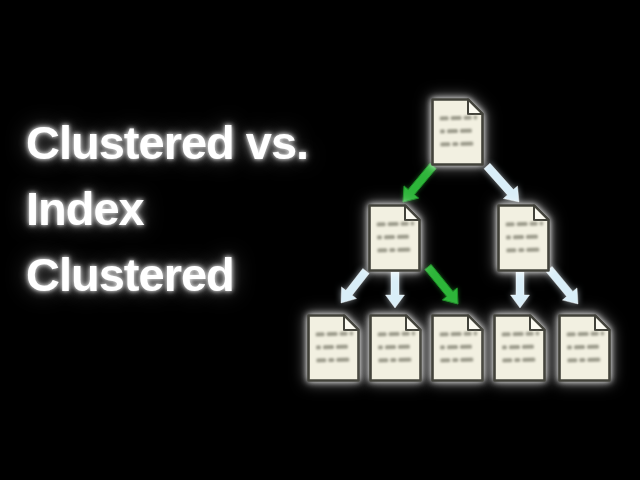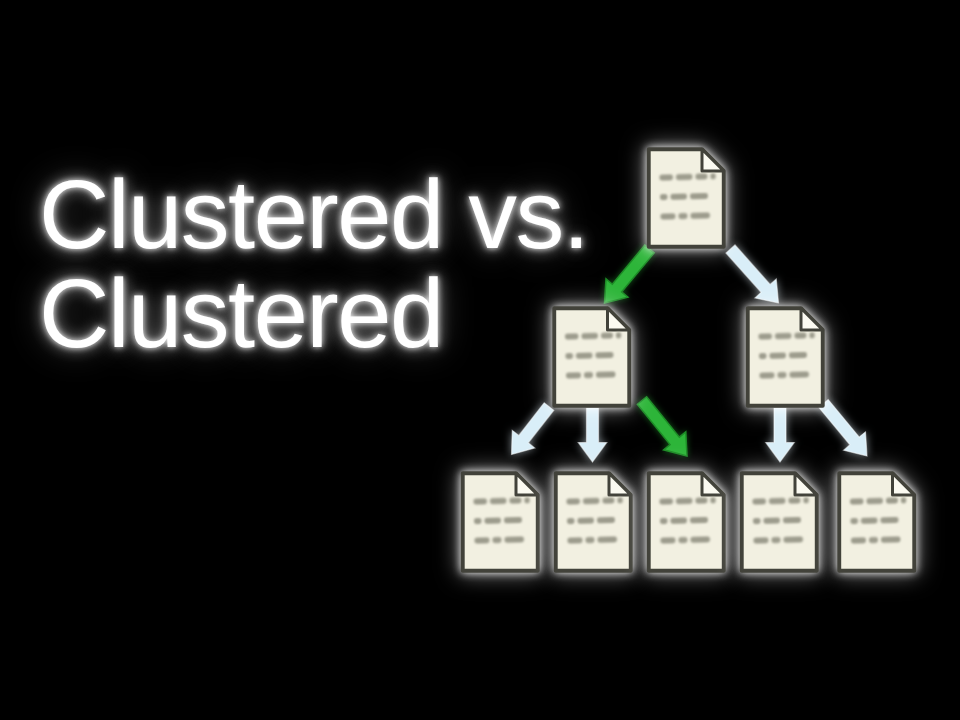--- a/index.html
+++ b/index.html
@@ -7,23 +7,23 @@
     position:relative;
     width:640px;height:480px;
     background:var(--bg,#000);
     overflow:hidden;
     font-family:"Liberation Sans", sans-serif;
   }
   .title-block{
     position:absolute;
     left:26px;top:110px;
     color:var(--title-color,#fff);
-    font-size:65px;
+    font-size:47px;
     line-height:66px;
-    font-weight:400;
+    font-weight:700;
     letter-spacing:-1px;
     text-shadow:
       0 0 4px rgba(255,255,255,0.95),
       0 0 10px rgba(255,255,255,0.60),
       0 0 22px rgba(255,255,255,0.35);
     white-space:nowrap;
   }
   svg.diagram{position:absolute;left:0;top:0;}
   .doc-node{
     filter:drop-shadow(0 0 3px rgba(255,255,255,0.95)) drop-shadow(0 0 7px rgba(255,255,255,0.5));
@@ -41,20 +41,21 @@
     filter:drop-shadow(0 0 2px rgba(45,181,57,0.45));
   }
 </style>
 </head>
 <body>
 
 <div class="stage" style="--bg: #000000; --title-color: #ffffff; --arrow-green: #2db539; --arrow-blue: #d9eef8; --paper: #f2f0e1; --paper-fold: #fbfaf1; --paper-border: #42423a; --paper-text: #9d9c8d;">
 
   <div class="title-block">
     <div class="title-line">Clustered vs.</div>
+    <div class="title-line">Index</div>
     <div class="title-line">Clustered</div>
   </div>
 
   <svg class="diagram" id="diagram" width="640" height="480" viewBox="0 0 640 480">
     <defs>
       <filter id="softblur" x="-30%" y="-30%" width="160%" height="160%">
         <feGaussianBlur stdDeviation="0.8"></feGaussianBlur>
       </filter>
       <symbol id="doc-page" viewBox="0 0 55 70">
         <path d="M2.5 2.5 H38 L52.5 17 V67.5 H2.5 Z" style="fill:var(--paper);stroke:var(--paper-border);stroke-width:2.6;stroke-linejoin:round"></path>

